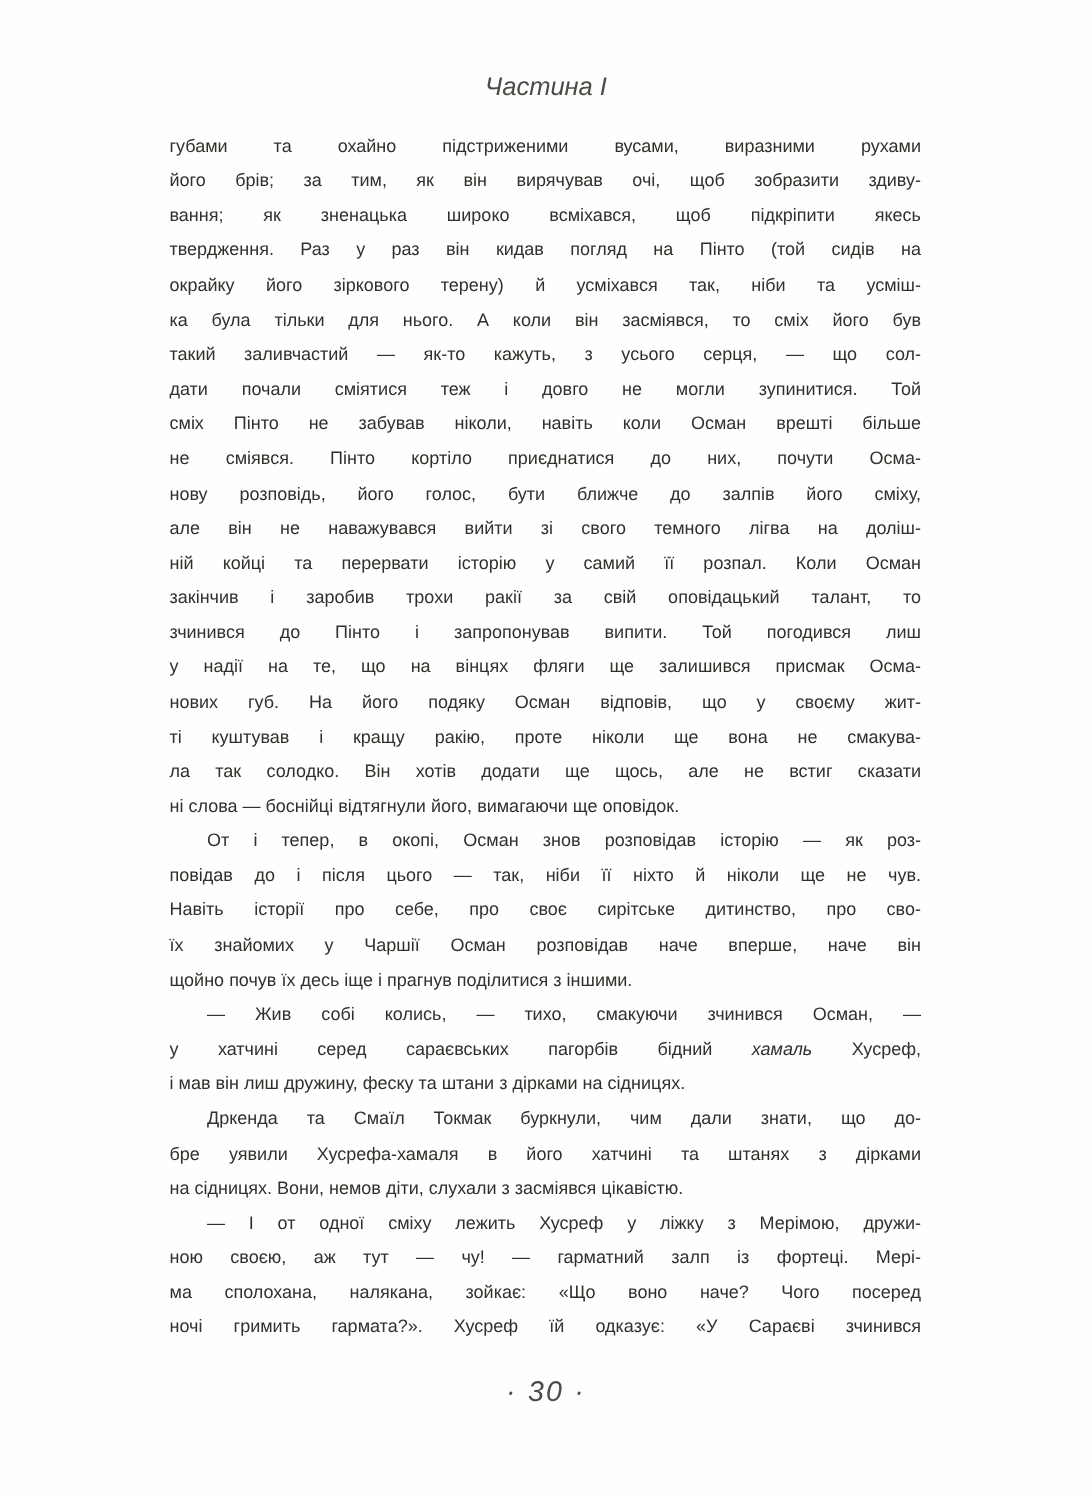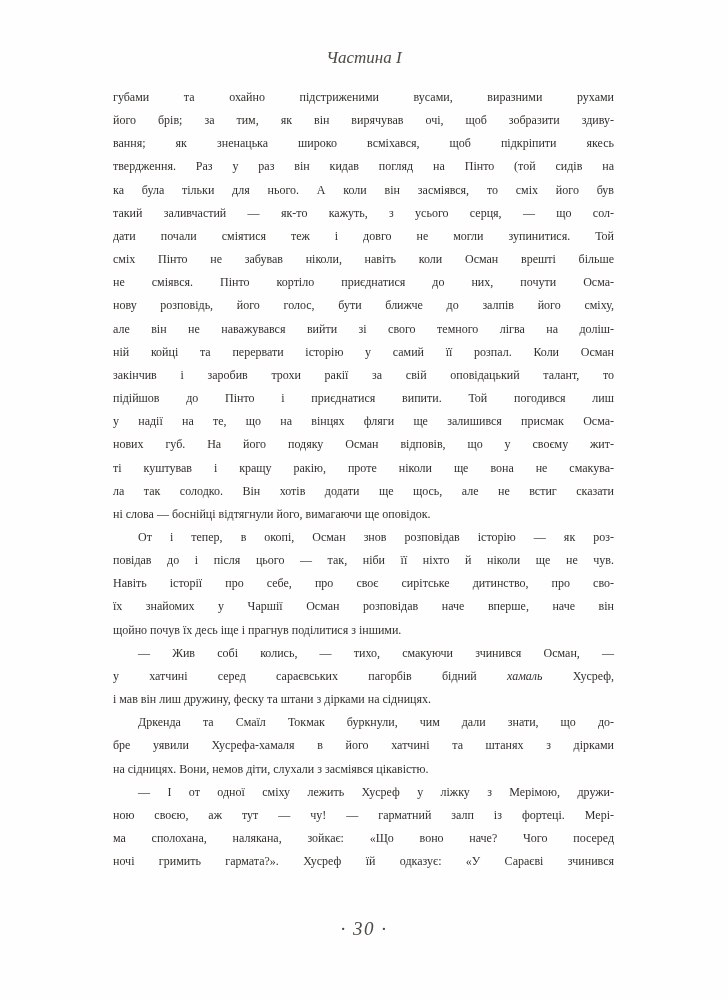--- a/index.html
+++ b/index.html
@@ -1,21 +1,21 @@
 <!DOCTYPE html>
 <html><head>
 <meta charset="utf-8">
 <style>
   html, body { margin: 0; padding: 0; background: #ffffff; }
   .page {
     position: relative;
     width: 728px;
     height: 1000px;
     background: var(--bg, #fefefe);
-    font-family: Liberation Serif, serif;
+    font-family: Liberation Sans, sans-serif;
     color: var(--ink, #33302c);
     overflow: hidden;
   }
   .chapter-header {
     position: absolute;
     top: 48px;
     left: 0;
     width: 100%;
     text-align: center;
     font-style: italic;
@@ -56,30 +56,31 @@
 
 <div class="page" style="--bg: #fefefe; --ink: #33302c; --muted: #4e4a45;">
   <div class="chapter-header">Частина I</div>
 
   <div class="body-text">
       <div class="paragraph">
         <div class="line">губами та охайно підстриженими вусами, виразними рухами</div>
         <div class="line">його брів; за тим, як він вирячував очі, щоб зобразити здиву-</div>
         <div class="line">вання; як зненацька широко всміхався, щоб підкріпити якесь</div>
         <div class="line">твердження. Раз у раз він кидав погляд на Пінто (той сидів на</div>
+        <div class="line">окрайку його зіркового терену) й усміхався так, ніби та усміш-</div>
         <div class="line">ка була тільки для нього. А коли він засміявся, то сміх його був</div>
         <div class="line">такий заливчастий — як-то кажуть, з усього серця, — що сол-</div>
         <div class="line">дати почали сміятися теж і довго не могли зупинитися. Той</div>
         <div class="line">сміх Пінто не забував ніколи, навіть коли Осман врешті більше</div>
         <div class="line">не сміявся. Пінто кортіло приєднатися до них, почути Осма-</div>
         <div class="line">нову розповідь, його голос, бути ближче до залпів його сміху,</div>
         <div class="line">але він не наважувався вийти зі свого темного лігва на доліш-</div>
         <div class="line">ній койці та перервати історію у самий її розпал. Коли Осман</div>
         <div class="line">закінчив і заробив трохи ракії за свій оповідацький талант, то</div>
-        <div class="line">підійшов до Пінто і приєднатися випити. Той погодився лиш</div>
+        <div class="line">зчинився до Пінто і запропонував випити. Той погодився лиш</div>
         <div class="line">у надії на те, що на вінцях фляги ще залишився присмак Осма-</div>
         <div class="line">нових губ. На його подяку Осман відповів, що у своєму жит-</div>
         <div class="line">ті куштував і кращу ракію, проте ніколи ще вона не смакува-</div>
         <div class="line">ла так солодко. Він хотів додати ще щось, але не встиг сказати</div>
         <div class="line para-end">ні слова — боснійці відтягнули його, вимагаючи ще оповідок.</div>
       </div>
       <div class="paragraph">
         <div class="line indent">От і тепер, в окопі, Осман знов розповідав історію — як роз-</div>
         <div class="line">повідав до і після цього — так, ніби її ніхто й ніколи ще не чув.</div>
         <div class="line">Навіть історії про себе, про своє сирітське дитинство, про сво-</div>

